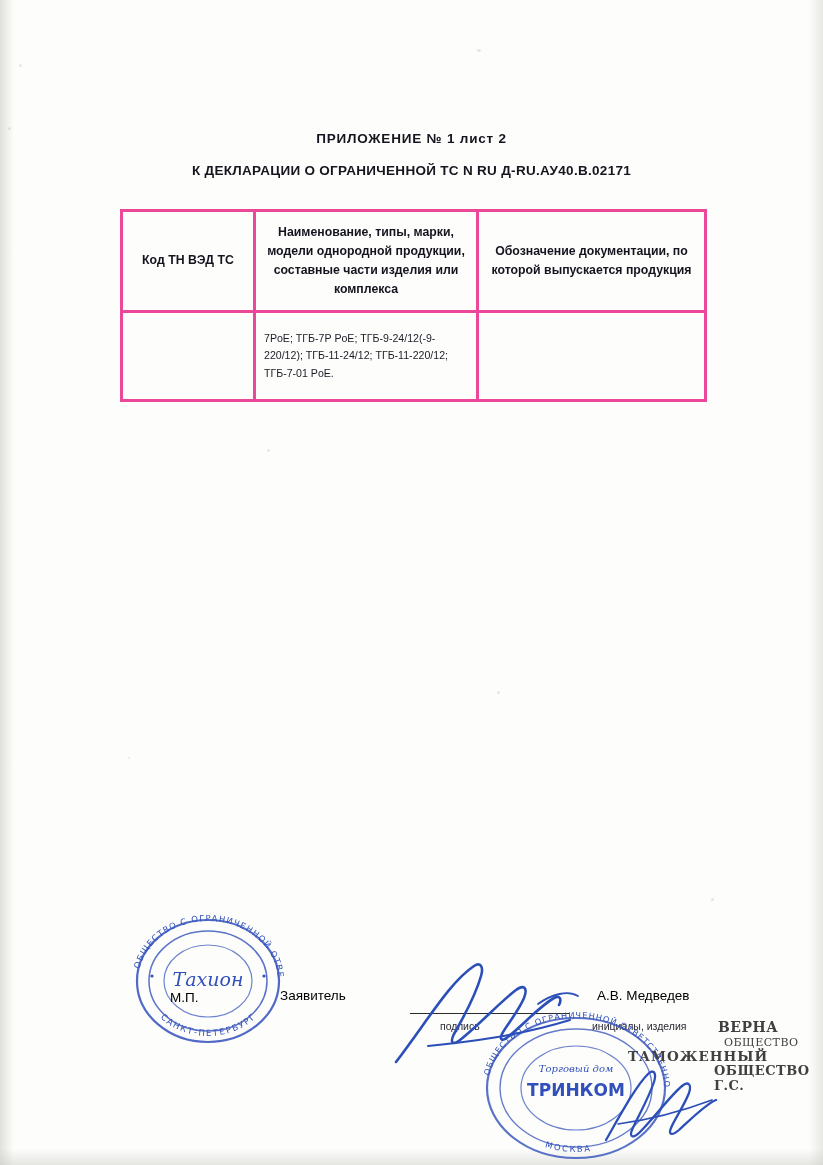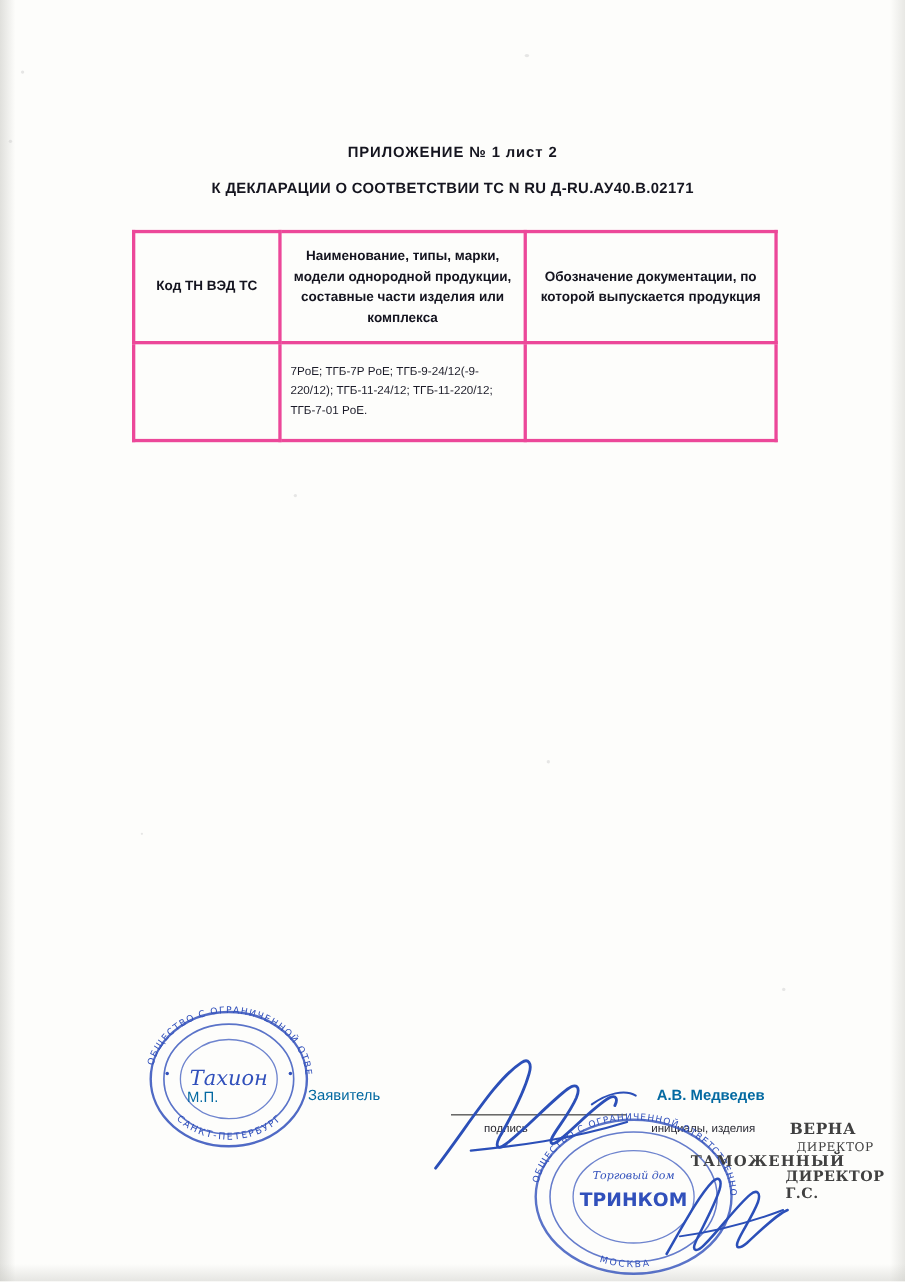--- a/index.html
+++ b/index.html
@@ -88,25 +88,25 @@
     font-size: 10.6px;
     line-height: 1.62;
     color: #1b1b28;
     padding-top: 7px;
   }
 
   
   .sig-label {
     position: absolute;
     font-size: 13px;
-    color: #0369a1;
+    color: #000000;
   }
   .mp { left: 170px; top: 990px; font-size: 13.5px; }
   .applicant { left: 280px; top: 988px; font-size: 13.5px; }
-  .fio { left: 597px; top: 988px; font-size: 13.5px; font-weight: bold; }
+  .fio { left: 597px; top: 988px; font-size: 13.5px; }
   .small-cap {
     position: absolute;
     font-size: 10.5px;
     color: #2a2a33;
   }
   .cap-podpis { left: 440px; top: 1020px; }
   .cap-fio { left: 592px; top: 1020px; }
 
   
   .sig-line {
@@ -167,21 +167,21 @@
 
   <div class="speck" style="left:19px;top:64px;width:3px;height:3px;"></div>
   <div class="speck" style="left:477px;top:49px;width:4px;height:3px;"></div>
   <div class="speck" style="left:8px;top:127px;width:3px;height:3px;"></div>
   <div class="speck" style="left:267px;top:449px;width:3px;height:3px;"></div>
   <div class="speck" style="left:497px;top:691px;width:3px;height:3px;"></div>
   <div class="speck" style="left:711px;top:898px;width:3px;height:3px;"></div>
   <div class="speck" style="left:128px;top:757px;width:2px;height:2px;"></div>
 
   <div class="head head-2">ПРИЛОЖЕНИЕ № 1 лист 2</div>
-  <div class="head head-3">К ДЕКЛАРАЦИИ О СООТВЕТСТВИИ ТС N RU Д-RU.АУ40.В.02171</div>
+  <div class="head head-3">К ДЕКЛАРАЦИИ О ОГРАНИЧЕННОЙ ТС N RU Д-RU.АУ40.В.02171</div>
 
   <table class="doc-table">
     <colgroup>
       <col class="col-a">
         <col class="col-b">
         <col class="col-c">
     </colgroup>
     <tbody>
       <tr>
         <td class="th">Код ТН ВЭД ТС</td>
@@ -254,17 +254,17 @@
   </div>
 
   <div class="ink" style="left:600px;top:1060px;width:130px;height:90px;">
     <svg width="130" height="90" viewBox="0 0 130 90" fill="none" xmlns="http://www.w3.org/2000/svg">
       <path d="M6 80 C 22 52, 36 26, 48 14 C 53 9, 57 12, 54 22 C 48 40, 36 60, 32 70 C 29 77, 33 79, 40 72 C 54 58, 70 36, 82 26 C 88 21, 92 24, 89 33 C 84 46, 74 60, 71 68 C 68 75, 72 76, 79 70 C 92 58, 106 44, 116 40" stroke="#2b4fb8" stroke-width="2.3" stroke-linecap="round" fill="none"></path>
       <path d="M18 64 C 48 60, 80 52, 112 40" stroke="#2b4fb8" stroke-width="1.7" stroke-linecap="round" fill="none"></path>
     </svg>
   </div>
 
   <div class="verna verna-1">ВЕРНА</div>
-  <div class="verna verna-2">ДИРЕКТОР</div>
+  <div class="verna verna-2">ОБЩЕСТВО</div>
   <div class="verna verna-3">ТАМОЖЕННЫЙ</div>
-  <div class="verna verna-4">ДИРЕКТОР Г.С.</div>
+  <div class="verna verna-4">ОБЩЕСТВО Г.С.</div>
 
 </div>
 
 </body></html>

